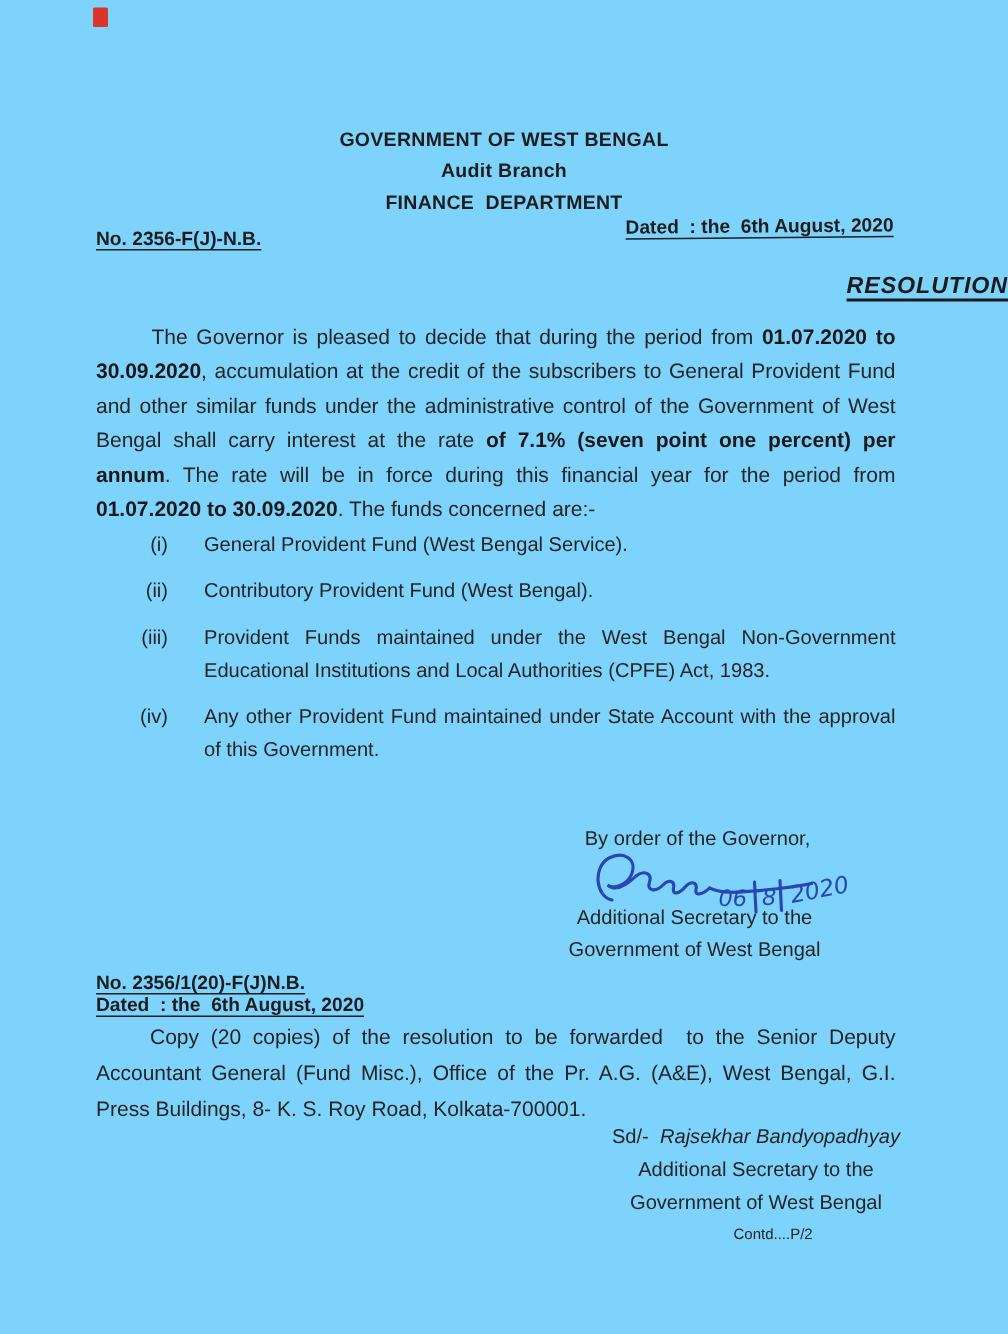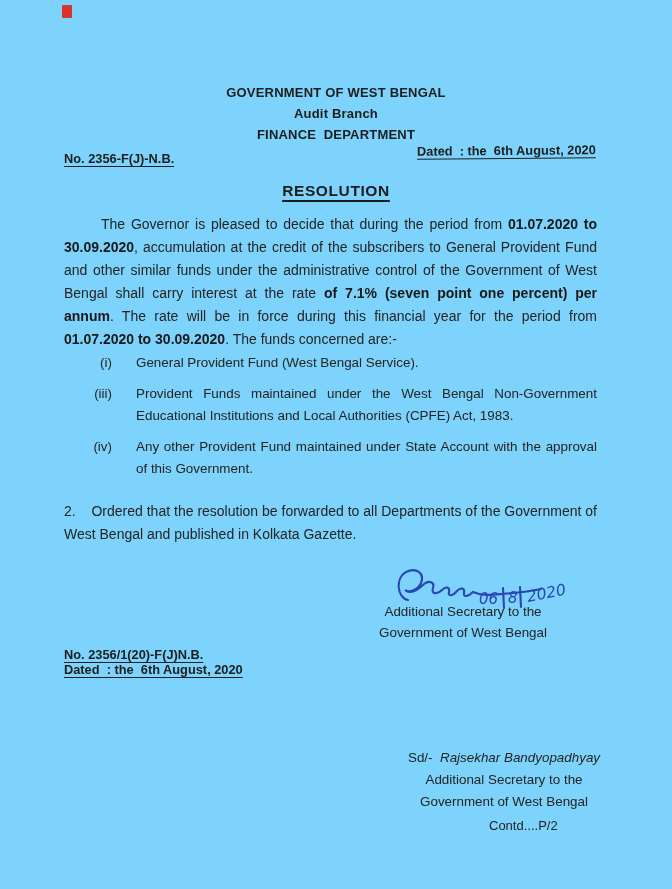--- a/index.html
+++ b/index.html
@@ -25,23 +25,23 @@
     display:flex;justify-content:space-between;align-items:flex-start;
     font-weight:bold;font-size:12.8px;color:#1d1d1d;
   }
   .ref-row .u{
     text-decoration:underline;text-underline-offset:3px;text-decoration-thickness:1.4px;
   }
   #ref1{top:151px;}
   #ref1 .dated{position:relative;top:-8px;transform:rotate(-.5deg);}
   #ref2{top:647px;flex-direction:column;}
   .title{
-    position:absolute;top:182px;left:0;right:0;text-align:center;
+    position:absolute;top:182px;left:0;right:0;text-align:right;
     font-size:15.5px;font-weight:bold;letter-spacing:.6px;color:#1b1b1b;
-    text-decoration:underline;text-underline-offset:4px;text-decoration-thickness:1.6px;
+    text-decoration:underline;text-underline-offset:4px;text-decoration-thickness:1.6px;font-style:italic;
   }
   .body-par{
     position:absolute;left:64px;right:75px;
     font-size:14px;line-height:23px;text-align:justify;color:#242424;
   }
   #para1{top:213px;text-indent:37px;}
   #para1 b{color:#191919;}
   #para2{top:500px;}
   .fund-list{position:absolute;top:352px;left:78px;right:75px;}
   .list-item{display:flex;margin-bottom:9px;font-size:13.4px;line-height:22px;color:#242424;}
@@ -57,21 +57,21 @@
     font-size:13.4px;line-height:21px;color:#242424;z-index:2;
   }
   #para3{top:679px;text-indent:36px;line-height:24px;}
   .footer-sign{
     position:absolute;top:747px;left:398px;width:212px;text-align:center;
     font-size:13.4px;line-height:22px;color:#242424;
   }
   .footer-sign .name{font-style:italic;margin-top:28px;}
   .contd{
     position:absolute;top:818px;left:489px;
-    font-size:13px;color:#242424;
+    font-size:10px;color:#242424;
   }
   .sig-hand{font-style:italic;font-family:"DejaVu Sans",sans-serif;}
 </style>
 </head>
 <body>
 
 <div class="page">
 
   <div class="red-mark" style="background: rgb(218, 53, 44);"></div>
 
@@ -89,31 +89,35 @@
   <div class="title">RESOLUTION</div>
 
   <div class="body-par" id="para1"><span>The Governor is pleased to decide that during the period from </span><b>01.07.2020 to 30.09.2020</b><span>, accumulation at the credit of the subscribers to General Provident Fund and other similar funds under the administrative control of the Government of West Bengal shall carry interest at the rate </span><b>of 7.1% (seven point one percent) per annum</b><span>. The rate will be in force during this financial year for the period from </span><b>01.07.2020 to 30.09.2020</b><span>. The funds concerned are:-</span></div>
 
   <div class="fund-list">
       <div class="list-item">
         <div class="marker">(i)</div>
         <div class="item-text">General Provident Fund (West Bengal Service).</div>
       </div>
       <div class="list-item">
+        <div class="marker">(ii)</div>
+        <div class="item-text">Contributory Provident Fund (West Bengal).</div>
+      </div>
+      <div class="list-item">
         <div class="marker">(iii)</div>
         <div class="item-text">Provident Funds maintained under the West Bengal Non-Government Educational Institutions and Local Authorities (CPFE) Act, 1983.</div>
       </div>
       <div class="list-item">
         <div class="marker">(iv)</div>
         <div class="item-text">Any other Provident Fund maintained under State Account with the approval of this Government.</div>
       </div>
     </div>
 
-  <div class="body-par" id="para2">2.&nbsp;&nbsp;&nbsp;&nbsp;Ordered that the resolution be forwarded to all Departments of the Government of West Bengal and published in Kolkata Gazette.</div>
 
+  <div class="by-order">By order of the Governor,</div>
 
   <svg class="sig-svg" viewBox="0 0 190 44">
     <g stroke="#2946b4" fill="none" stroke-width="2.1" stroke-linecap="round">
       <path d="M16,35 C5,33 3,13 14,7 C24,2 33,8 29,18 C26,25 17,28 13,25 C19,30 27,24 32,19 C37,15 43,17 41,23 C39,29 45,30 50,25 C54,21 58,22 57,27 C56,32 61,31 65,26 C69,22 73,23 72,28 C71,33 77,31 81,27 C90,31 99,30 110,29 C122,28 135,27 149,24"></path>
       <path d="M111,23 L112,43"></path>
       <path d="M128,22 L129,42"></path>
     </g>
     <g fill="#2946b4" font-size="15" class="sig-hand">
       <text x="87" y="39">06</text>
       <text x="116" y="38">8</text>
@@ -124,20 +128,21 @@
   <div class="sig-title">
     <div>Additional Secretary to the</div>
     <div>Government of West Bengal</div>
   </div>
 
   <div class="ref-row" id="ref2">
     <span class="u">No. 2356/1(20)-F(J)N.B.</span>
     <span class="u">Dated&nbsp; : the&nbsp;&nbsp;6th August, 2020</span>
   </div>
 
+  <div class="body-par" id="para3">Copy (20 copies) of the resolution to be forwarded&nbsp; to the Senior Deputy Accountant General (Fund Misc.), Office of the Pr. A.G. (A&amp;E), West Bengal, G.I. Press Buildings, 8- K. S. Roy Road, Kolkata-700001.</div>
 
   <div class="footer-sign">
     <div>
       <span>Sd/-</span>&nbsp;&nbsp;<span class="name">Rajsekhar Bandyopadhyay</span>
     </div>
     <div>Additional Secretary to the</div>
     <div>Government of West Bengal</div>
   </div>
 
   <div class="contd">Contd....P/2</div>

